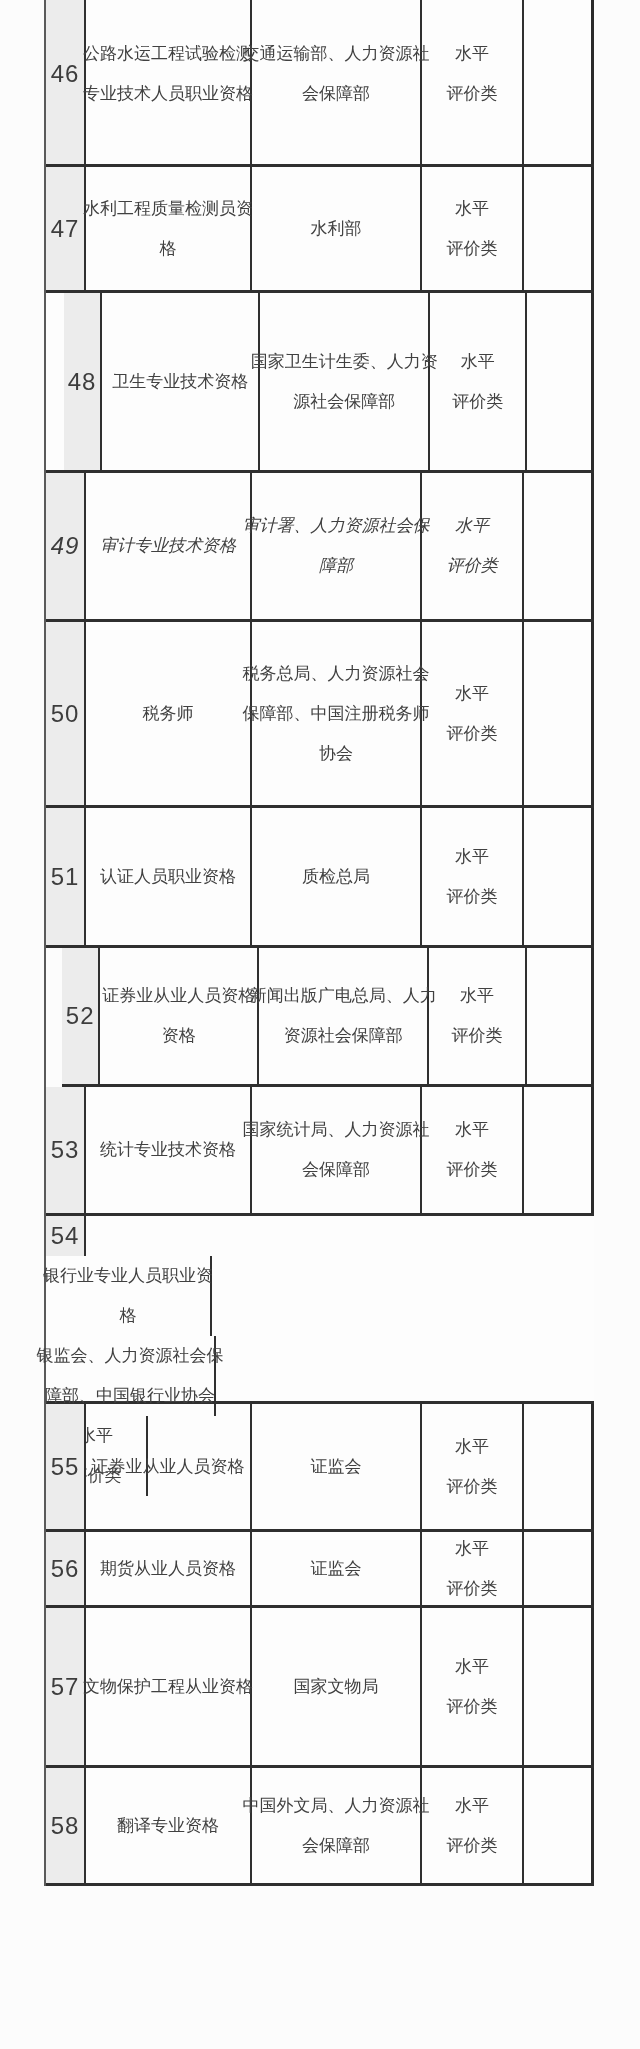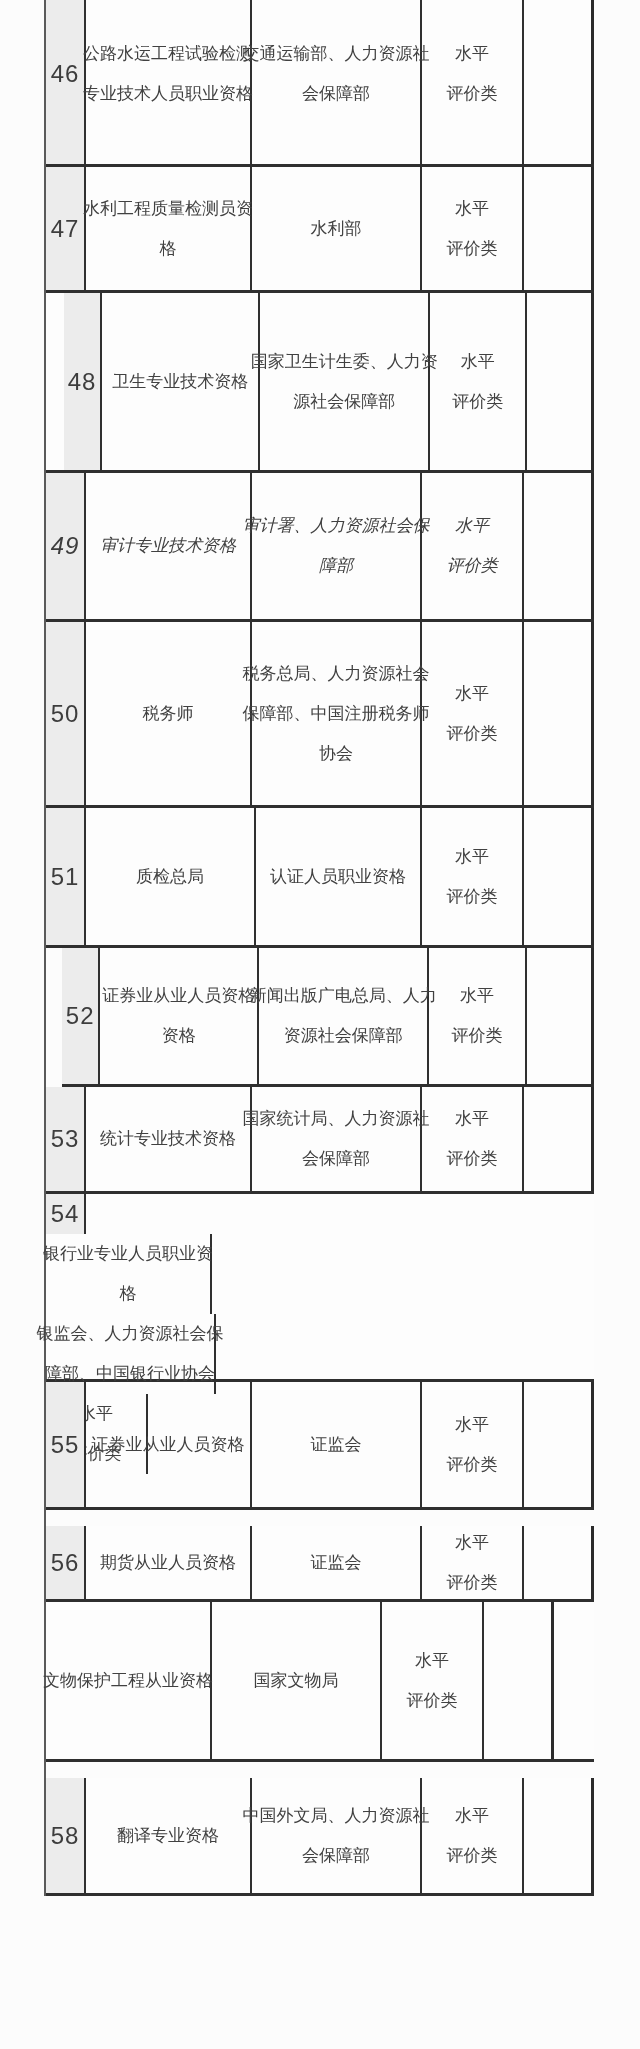--- a/index.html
+++ b/index.html
@@ -97,37 +97,37 @@
         <div class="cell name">税务师</div>
         <div class="cell dept">税务总局、人力资源社会
 保障部、中国注册税务师
 协会</div>
         <div class="cell type">水平
 评价类</div>
         <div class="cell remark"></div>
       </div>
       <div class="row" style="height: 140px;">
         <div class="cell num">51</div>
+        <div class="cell name">认证人员职业资格</div>
         <div class="cell dept">质检总局</div>
-        <div class="cell name">认证人员职业资格</div>
         <div class="cell type">水平
 评价类</div>
         <div class="cell remark"></div>
       </div>
       <div class="row" style="height: 139px; margin-left: 16px;">
         <div class="cell num">52</div>
         <div class="cell name">证券业从业人员资格
 资格</div>
         <div class="cell dept">新闻出版广电总局、人力
 资源社会保障部</div>
         <div class="cell type">水平
 评价类</div>
         <div class="cell remark"></div>
       </div>
-      <div class="row" style="height: 107px;">
+      <div class="row" style="height: 129px;">
         <div class="cell num">53</div>
         <div class="cell name">统计专业技术资格</div>
         <div class="cell dept">国家统计局、人力资源社
 会保障部</div>
         <div class="cell type">水平
 评价类</div>
         <div class="cell remark"></div>
       </div>
       <div class="row" style="height: 188px; flex-direction: column;">
         <div class="cell num">54</div>
@@ -140,36 +140,37 @@
         <div class="cell remark"></div>
       </div>
       <div class="row" style="height: 128px;">
         <div class="cell num">55</div>
         <div class="cell name">证券业从业人员资格</div>
         <div class="cell dept">证监会</div>
         <div class="cell type">水平
 评价类</div>
         <div class="cell remark"></div>
       </div>
-      <div class="row" style="height: 76px; margin-top: 16px;">
+      <div class="row" style="height: 76px;">
         <div class="cell num">56</div>
         <div class="cell name">期货从业人员资格</div>
         <div class="cell dept">证监会</div>
         <div class="cell type">水平
 评价类</div>
         <div class="cell remark"></div>
       </div>
       <div class="row" style="height: 160px;">
+        <div class="cell num">57</div>
         <div class="cell name">文物保护工程从业资格</div>
         <div class="cell dept">国家文物局</div>
         <div class="cell type">水平
 评价类</div>
         <div class="cell remark"></div>
       </div>
-      <div class="row" style="height: 118px; margin-top: 16px;">
+      <div class="row" style="height: 118px;">
         <div class="cell num">58</div>
         <div class="cell name">翻译专业资格</div>
         <div class="cell dept">中国外文局、人力资源社
 会保障部</div>
         <div class="cell type">水平
 评价类</div>
         <div class="cell remark"></div>
       </div>
     </div>
 </div>

